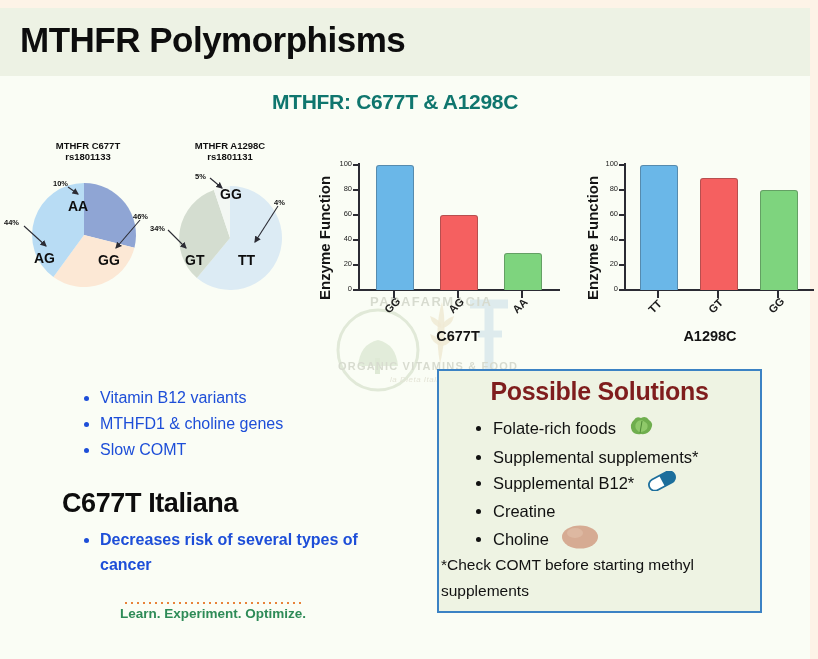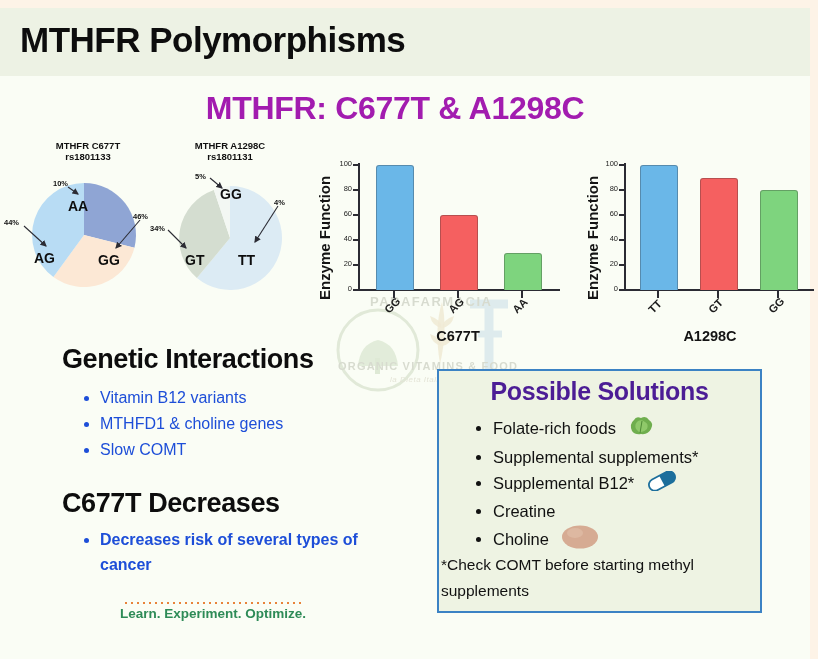--- a/index.html
+++ b/index.html
@@ -44,23 +44,23 @@
     color: #0d0d0d;
     letter-spacing: -0.5px;
     white-space: nowrap;
   }
   .subtitle {
     position: absolute;
     left: 0px;
     top: 90px;
     width: 790px;
     text-align: center;
-    font-size: 32px;
-    font-weight: bold;
-    color: #a21caf;
+    font-size: 21px;
+    font-weight: bold;
+    color: #0f766e;
     letter-spacing: -0.3px;
   }
 
   
   .watermark {
     position: absolute;
     left: 330px;
     top: 288px;
     width: 260px;
     height: 110px;
@@ -216,21 +216,21 @@
     box-sizing: border-box;
   }
   .sol-head {
     position: absolute;
     left: 0;
     top: 6px;
     width: 100%;
     text-align: center;
     font-size: 25px;
     font-weight: bold;
-    color: #4c1d95;
+    color: #7f1d1d;
     letter-spacing: -0.3px;
   }
   ul.sol-list {
     position: absolute;
     left: 30px;
     top: 44px;
     margin: 0;
     padding: 0 0 0 24px;
     list-style: disc;
   }
@@ -440,28 +440,27 @@
       <div class="xtick-mark" style="left:193px; top:136px;"></div>
 
       <div class="xlabel" style="left:62px;  top:152px;">TT</div>
       <div class="xlabel" style="left:122px; top:152px;">GT</div>
       <div class="xlabel" style="left:182px; top:152px;">GG</div>
     </div>
 
     <div class="chart-caption" style="left:40px; top:173px; width:200px;">A1298C</div>
   </div>
 
-  <div class="sec-head" style="left:62px; top:344px;">Genetic Interactions</div>
   <ul class="blist" style="left:72px; top:385px;">
     <li>Vitamin B12 variants</li>
     <li>MTHFD1 &amp; choline genes</li>
     <li>Slow COMT</li>
   </ul>
 
-  <div class="sec-head" style="left:62px; top:488px;">C677T Decreases</div>
+  <div class="sec-head" style="left:62px; top:488px;">C677T Italiana</div>
   <ul class="blist" style="left:72px; top:527px; width:290px;">
     <li style="white-space:normal;font-weight:bold;">Decreases risk of several types of cancer</li>
   </ul>
 
   <div class="sol-box">
     <div class="sol-head">Possible Solutions</div>
     <ul class="sol-list">
       <li>
         <span>Folate-rich foods</span>
         <span class="inline-icon">

